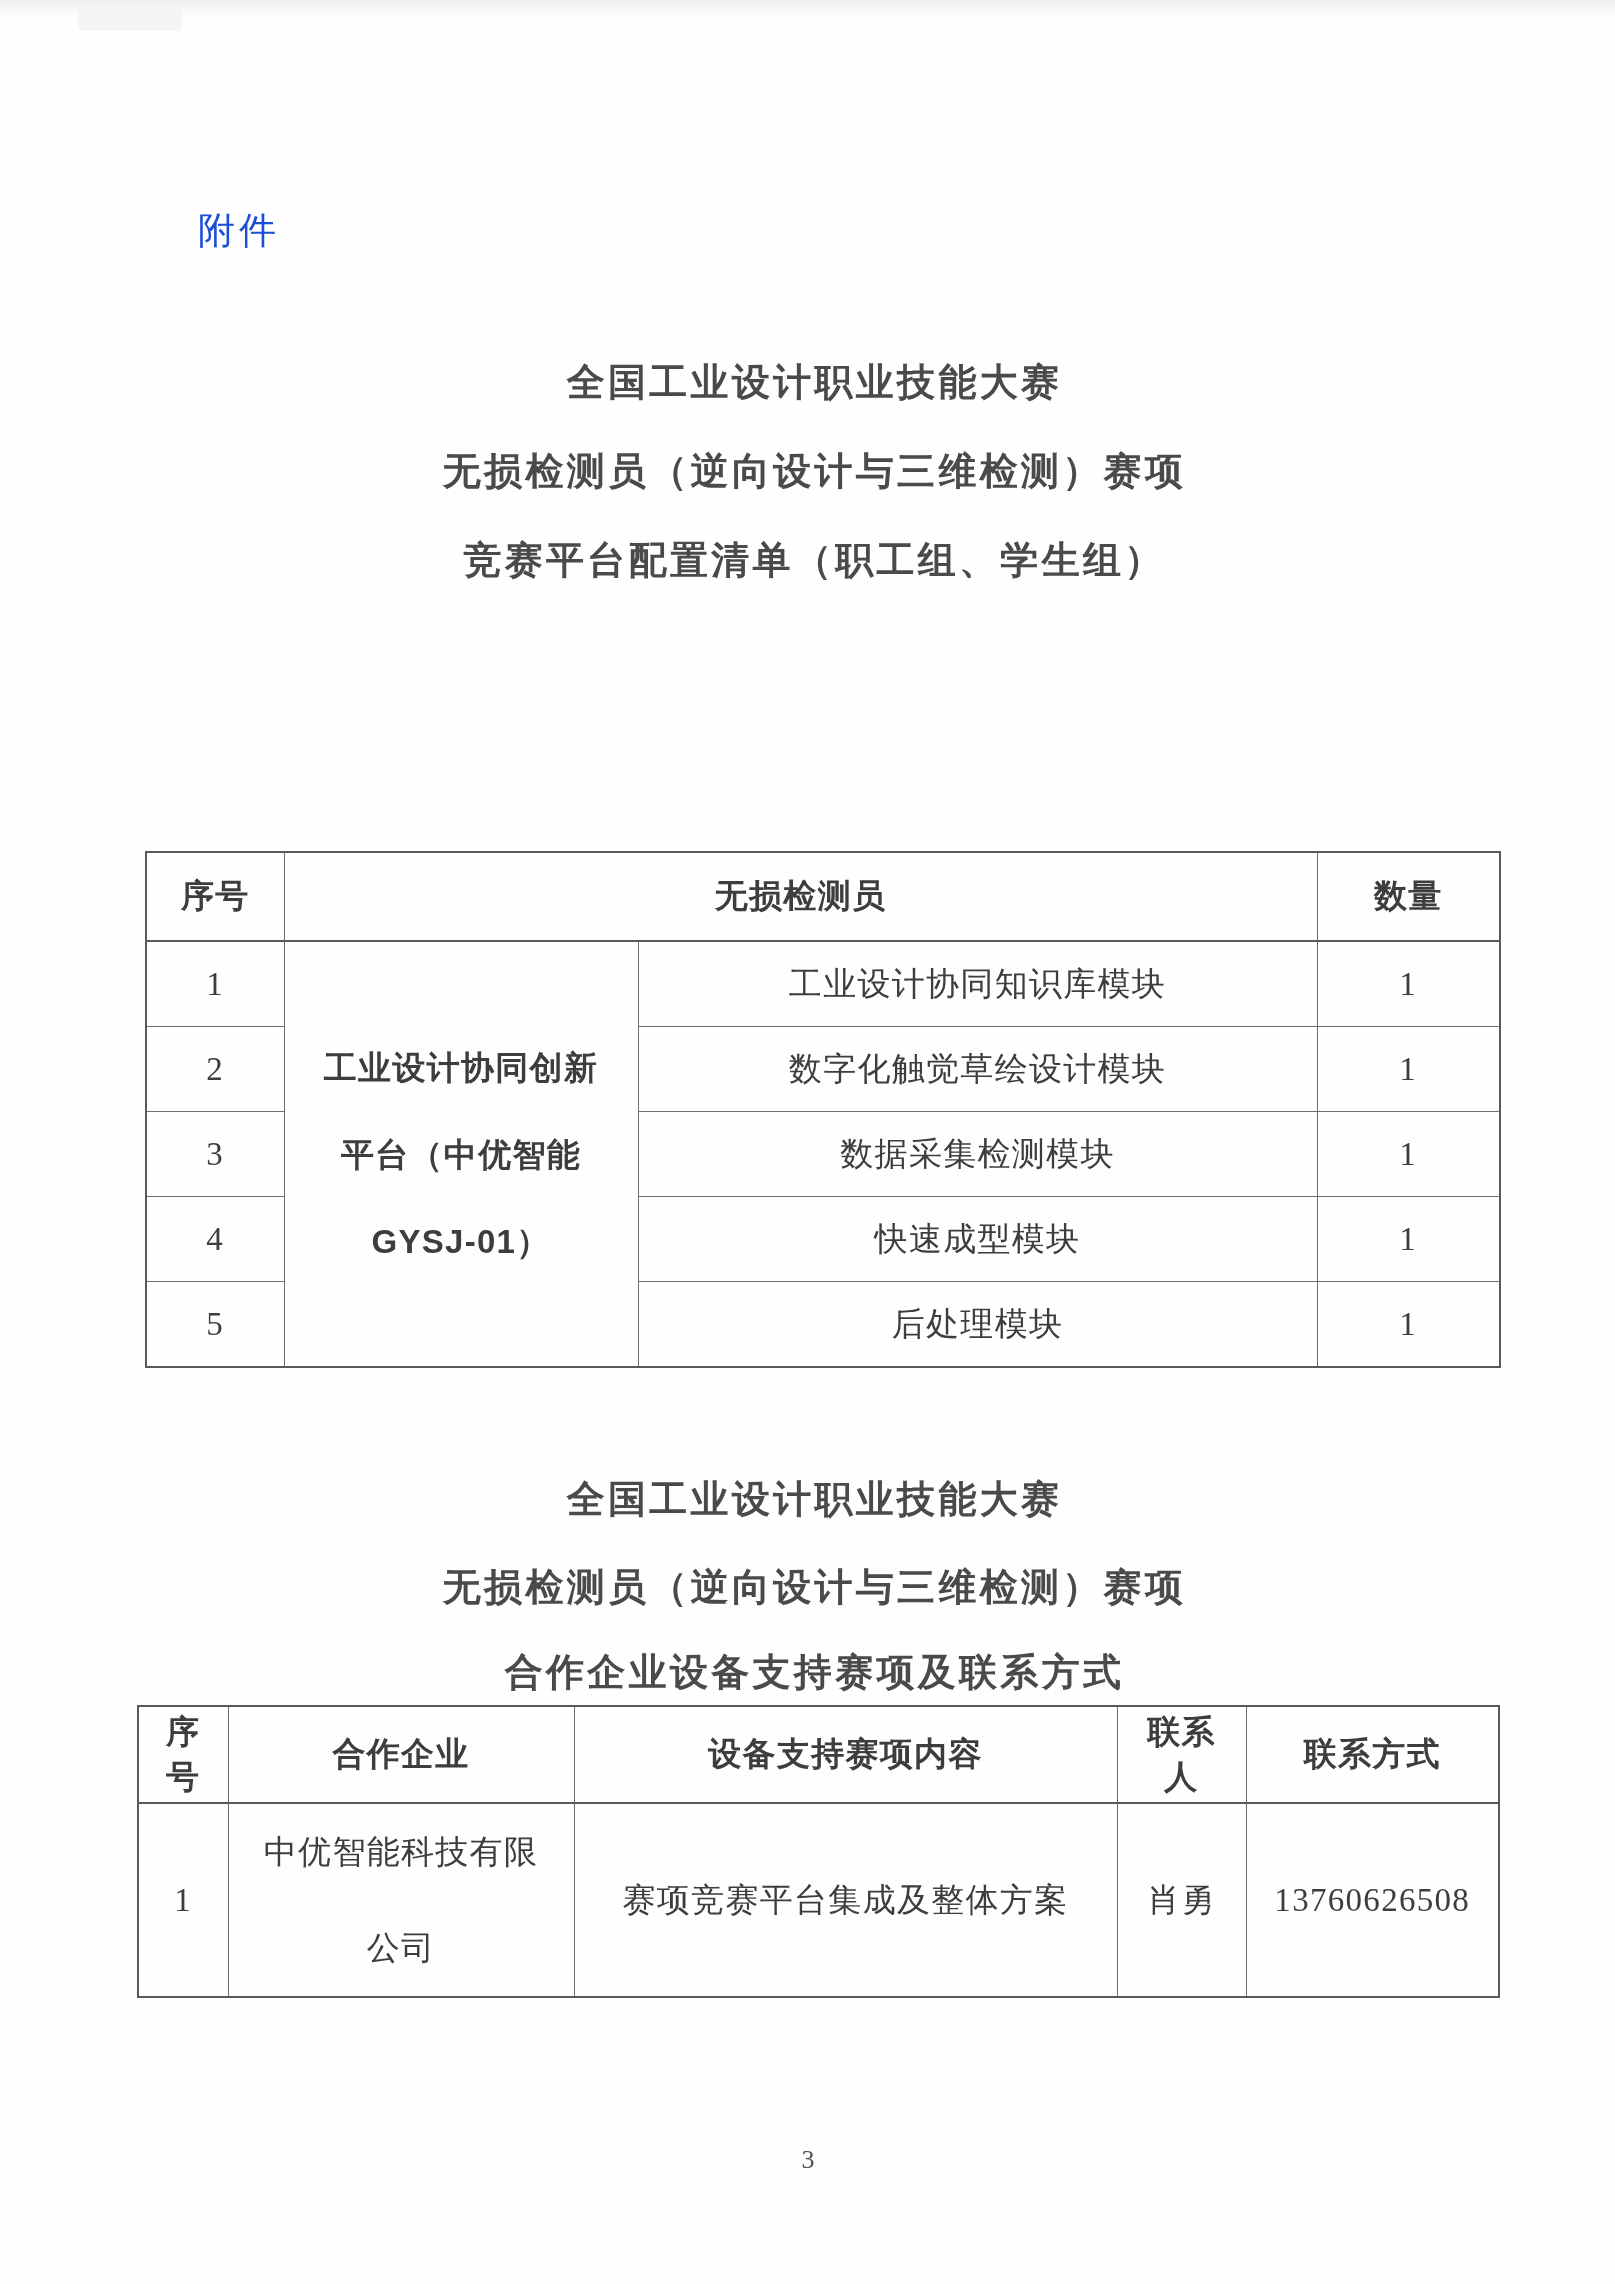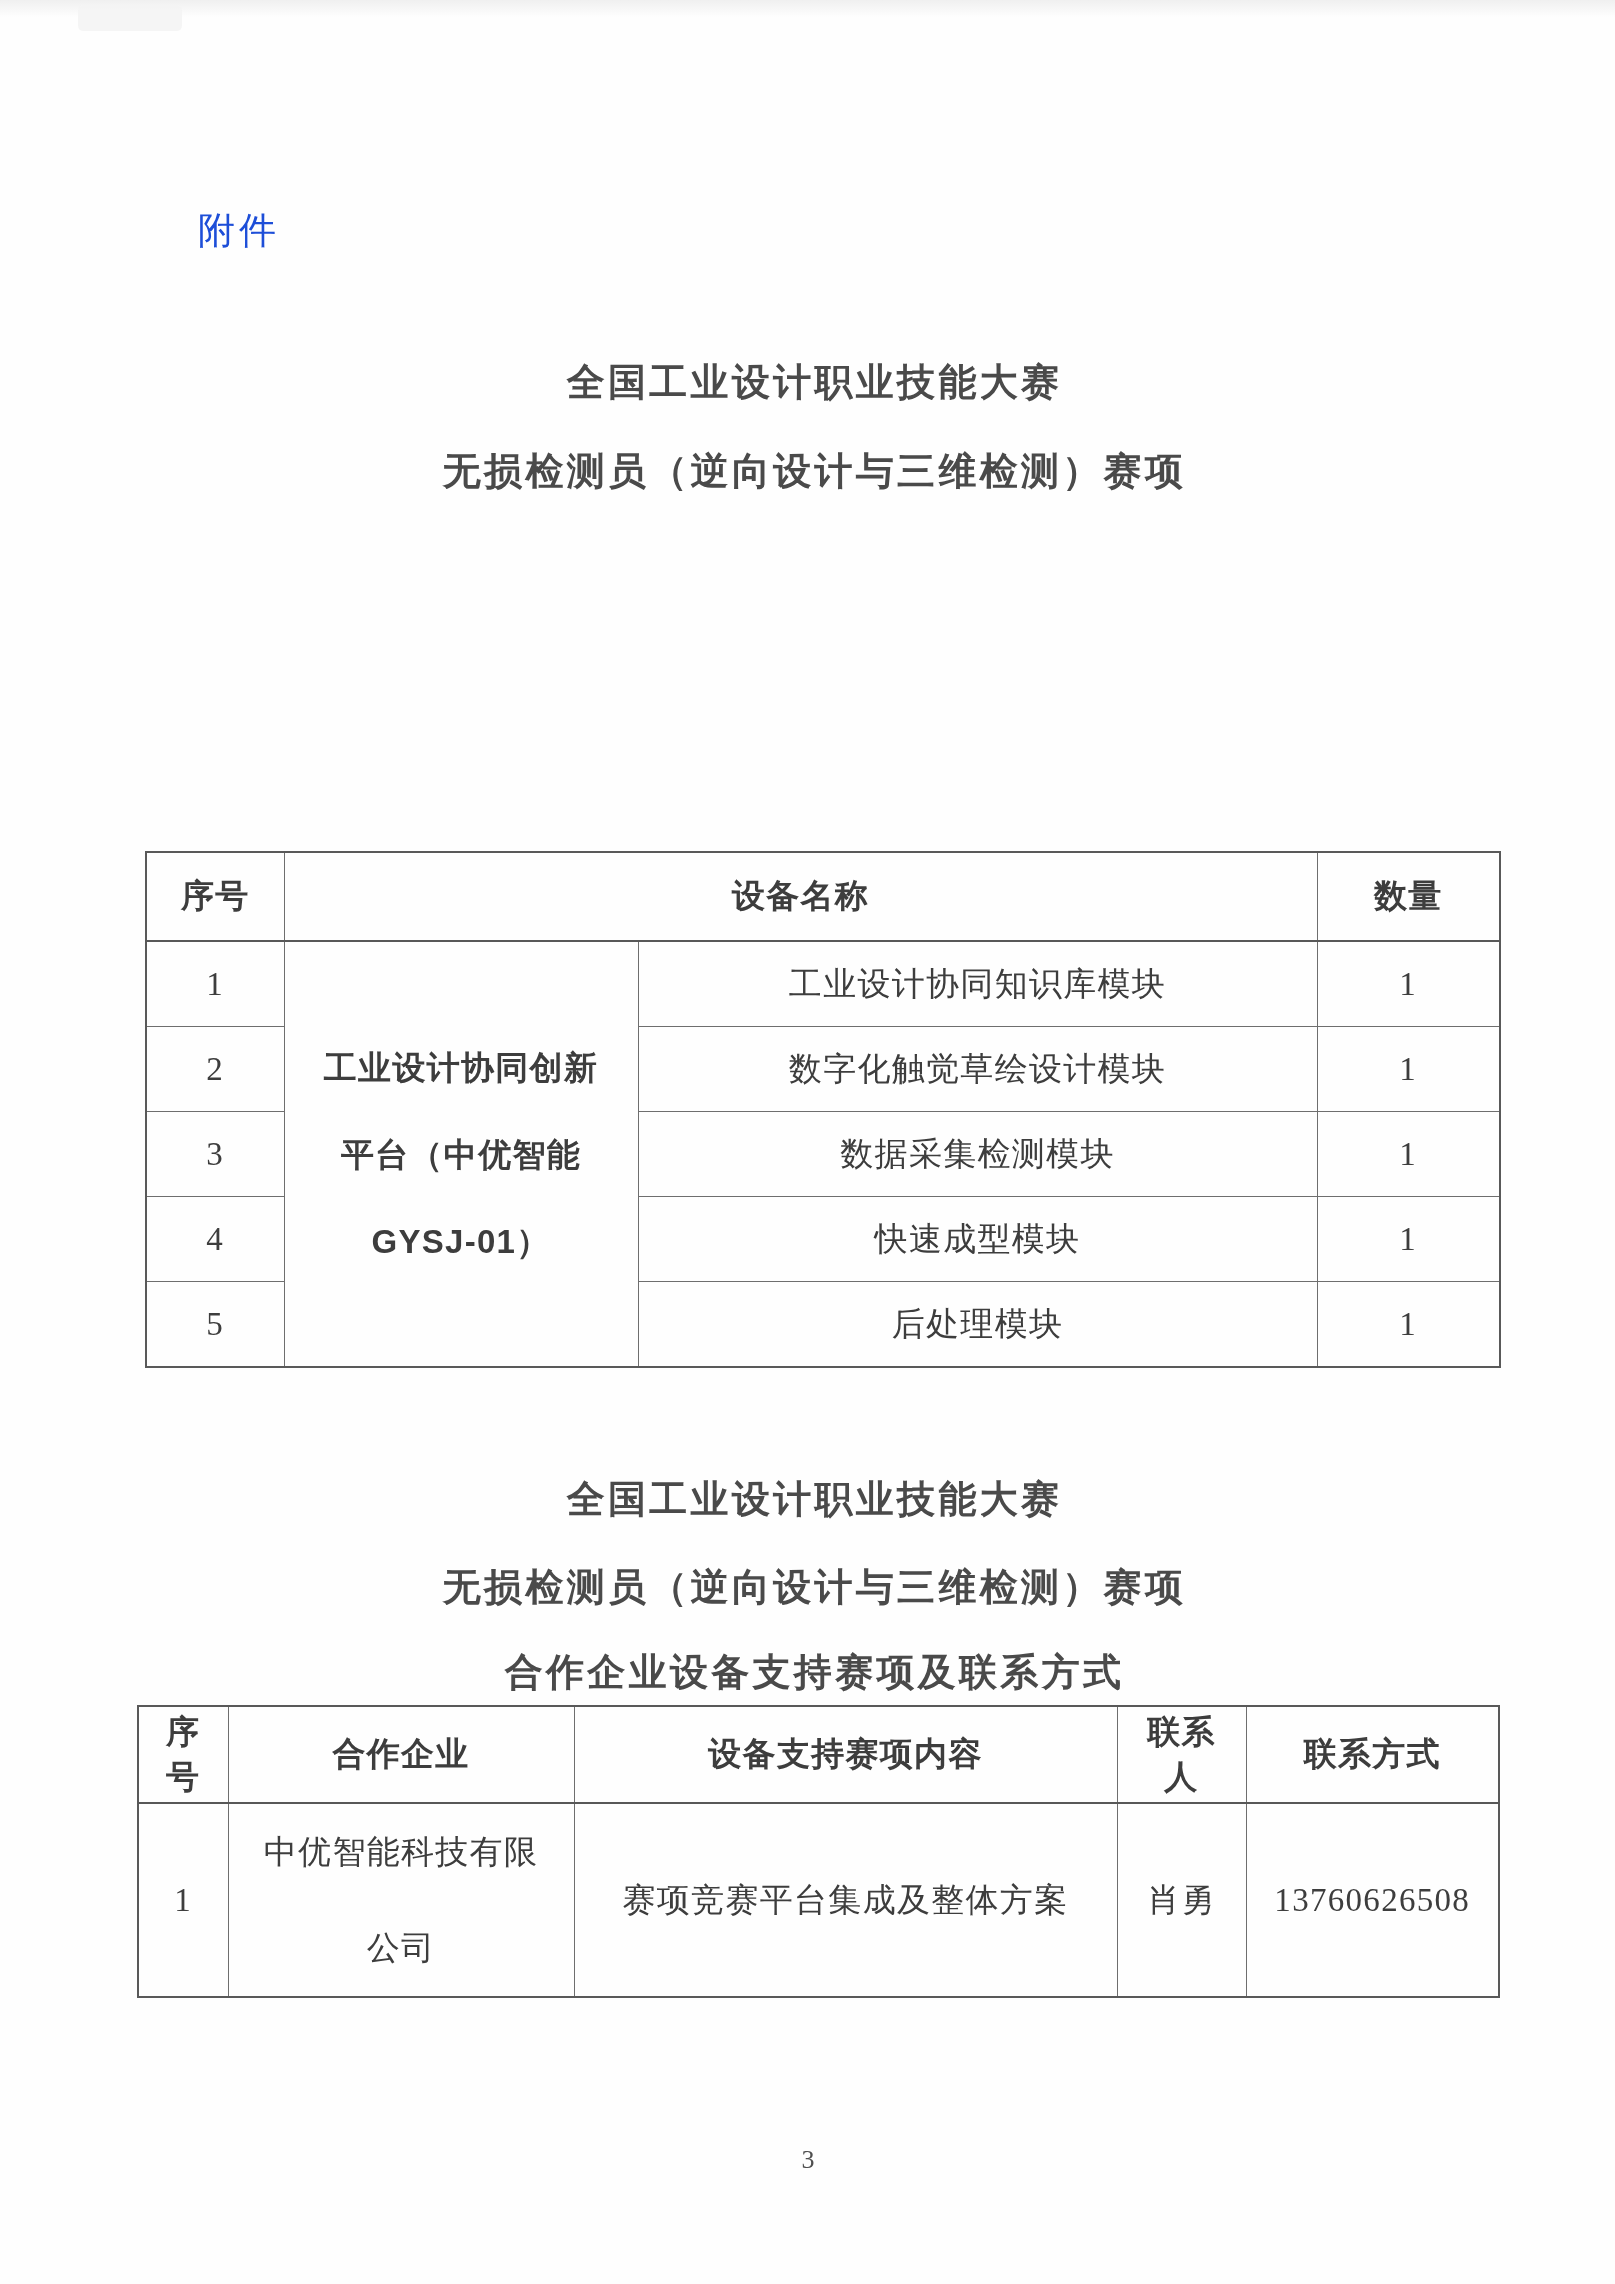--- a/index.html
+++ b/index.html
@@ -90,33 +90,34 @@
 
 <div class="page">
 
   <div class="scan-band"></div>
   <div class="scan-smudge"></div>
 
   <div class="attachment">附件</div>
 
   <div class="title t1a">全国工业设计职业技能大赛</div>
   <div class="title t1b">无损检测员（逆向设计与三维检测）赛项</div>
+  <div class="title t1c">竞赛平台配置清单（职工组、学生组）</div>
 
 
   <table class="doc tbl1">
     <colgroup>
       <col style="width:138px">
         <col style="width:354px">
         <col style="width:679px">
         <col style="width:183px">
     </colgroup>
     <tbody>
         <tr class="hdr">
       <td class="hcell">序号</td>
-      <td class="hcell" colspan="2">设备名称</td>
+      <td class="hcell" colspan="2">无损检测员</td>
       <td class="hcell">数量</td>
     </tr>
     <tr class="row">
       <td class="num-cell">1</td>
       <td class="platform-cell" rowspan="5">工业设计协同创新
 平台（中优智能
 GYSJ-01）</td>
       <td>工业设计协同知识库模块</td>
       <td class="num-cell">1</td>
     </tr>

